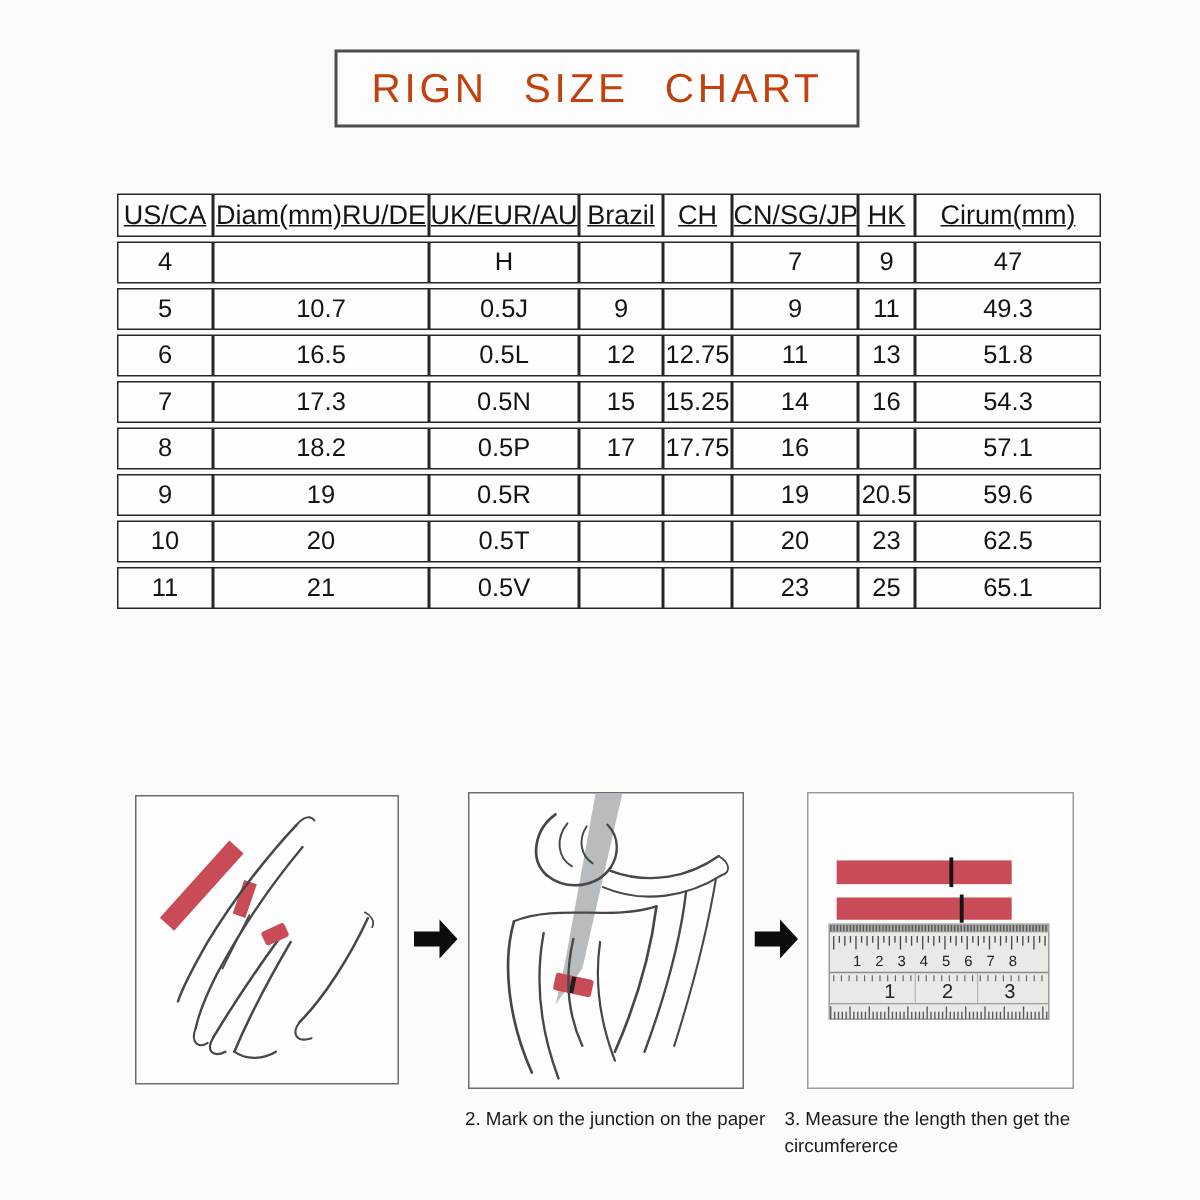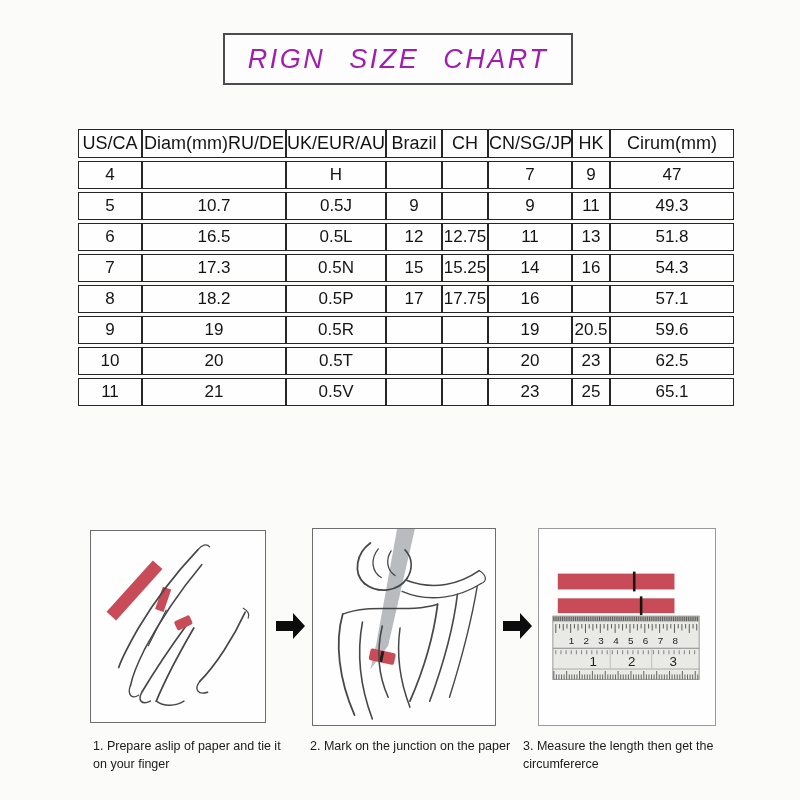--- a/index.html
+++ b/index.html
@@ -13,36 +13,36 @@
   }
   .canvas { position:absolute; inset:0; }
 
   
   .title-box {
     position:absolute; left:223px; top:33px; width:350px; height:52px;
     border:2px solid #4c4c4c; background:#fdfdfd;
     display:flex; align-items:center; justify-content:center;
   }
   .title-box span {
-    font-size:27px; color:#a21caf; letter-spacing:2.5px; word-spacing:14px; font-weight:400;font-style:italic;
+    font-size:27px; color:#c2410c; letter-spacing:2.5px; word-spacing:14px; font-weight:400;
   }
 
   
   table.size-table {
     position:absolute; left:78px; top:126px; width:656px;
     border-collapse:separate; border-spacing:0 3px; table-layout:fixed;
     background:transparent;
   }
   .size-table th, .size-table td {
     border:1.5px solid #262626; background:#fefefe;
     text-align:center; vertical-align:middle;
     white-space:nowrap; overflow:hidden;
     font-weight:400; color:#141414;
   }
-  .size-table th { height:29px; font-size:18px; }
+  .size-table th { height:29px; font-size:18px;text-decoration:underline; }
   .size-table td { height:28px; font-size:17px; }
 
   
   .step-frame {
     position:absolute; background:#fefefe;
     border:1.5px solid #6d6d6d;
   }
   #step1-frame { left:90px;  top:530px; width:176px; height:193px; }
   #step2-frame { left:312px; top:528px; width:184px; height:198px; }
   #step3-frame { left:538px; top:528px; width:178px; height:198px; border-color:#9a9a9a; }
@@ -265,17 +265,16 @@
           <text x="135" y="116" class="ruler-num cm-num">8</text>
         </g>
       <g id="inch-numbers">
           <text x="51" y="138" class="ruler-num inch-num">1</text>
           <text x="90" y="138" class="ruler-num inch-num">2</text>
           <text x="132" y="138" class="ruler-num inch-num">3</text>
         </g>
     </svg>
   </div>
 
-  <div class="caption" id="cap1">1. Prepare aslip of paper and tie it on your finger</div>
   <div class="caption" id="cap2">2. Mark on the junction on the paper</div>
   <div class="caption" id="cap3">3. Measure the length then get the circumfererce</div>
 
 </div>
 
 </body></html>

